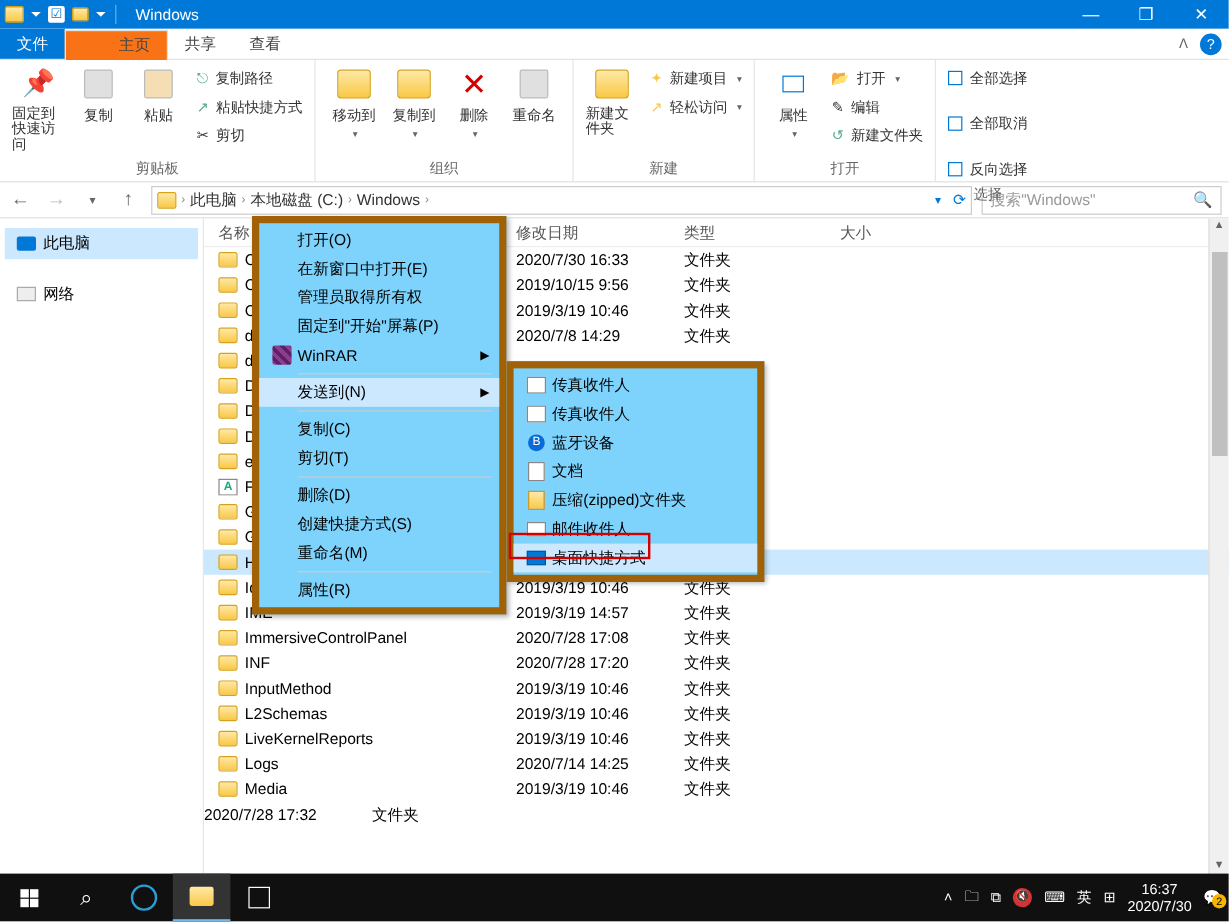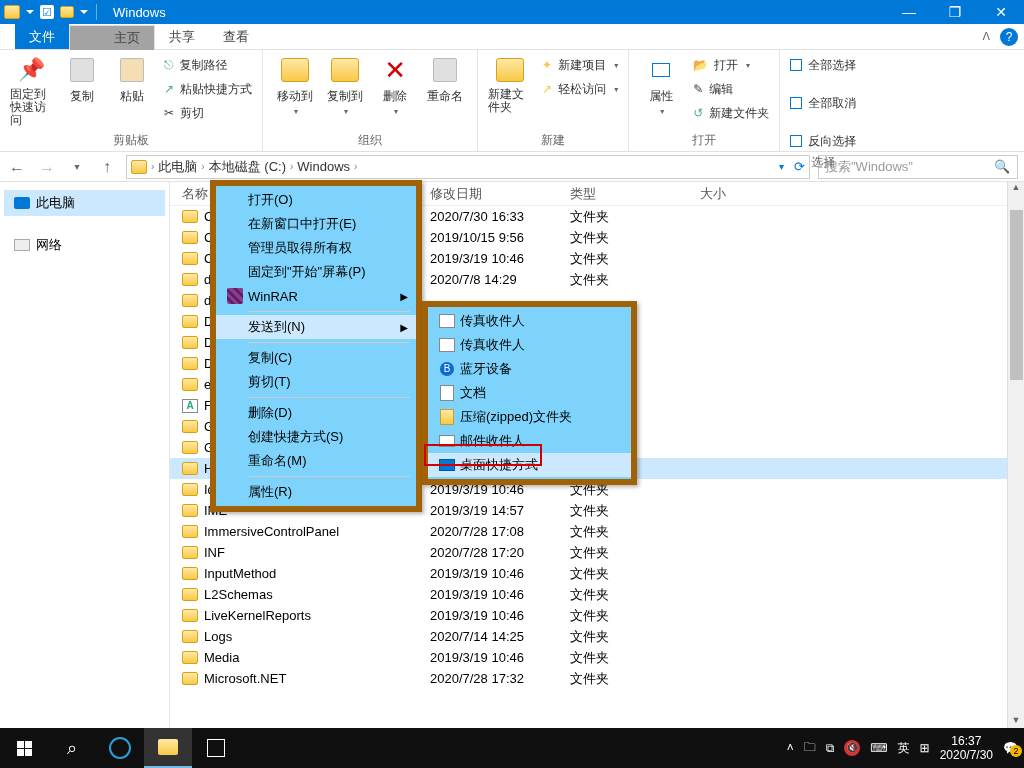--- a/index.html
+++ b/index.html
@@ -11,22 +11,22 @@
 .titlebar .qat .folder-ico { width: 16px; height: 14px; background: linear-gradient(#ffe9a6,#f9c846); border: 1px solid #d6a21a; border-radius: 2px; }
 .titlebar .qat .down-arrow { width: 0; height: 0; border-left: 4px solid transparent; border-right: 4px solid transparent; border-top: 4px solid #fff; }
 .titlebar .qat .check { width: 14px; height: 14px; background: #fff; color: #0078d7; font-size: 11px; text-align: center; line-height: 14px; border-radius: 2px; }
 .titlebar .title { margin-left: 12px; font-size: 13px; }
 .titlebar .winbtns { position: absolute; right: 0; top: 0; display: flex; }
 .titlebar .winbtns div { width: 46px; height: 24px; display: flex; align-items: center; justify-content: center; color: #fff; font-size: 14px; }
 
 
 .tabs { height: 26px; background: #fff; display: flex; align-items: stretch; border-bottom: 1px solid #e1e1e1; position: relative; }
 .tabs .tab { padding: 0 14px; display: flex; align-items: center; font-size: 13px; color: #444; }
-.tabs .tab.file { background: #0078d7; color: #fff; margin-left: 15px; }
-.tabs .tab.active { border: 1px solid #e1e1e1; border-bottom: none; background: #a3a3a3; position: relative; top: 1px; padding-left: 44px; }
+.tabs .tab.file { background: #0078d7; color: #fff; }
+.tabs .tab.active { border: 1px solid #e1e1e1; border-bottom: none; background: #f97316; position: relative; top: 1px; padding-left: 44px; }
 .tabs .right { position: absolute; right: 6px; top: 0; height: 100%; display: flex; align-items: center; gap: 10px; color: #666; }
 .tabs .right .help { width: 18px; height: 18px; border-radius: 50%; background: #0078d7; color: #fff; text-align: center; line-height: 18px; font-size: 12px; }
 
 
 .ribbon { height: 102px; background: #fff; border-bottom: 1px solid #e1e1e1; display: flex; }
 .group { border-right: 1px solid #e5e5e5; padding: 4px 10px 2px 10px; display: flex; flex-direction: column; justify-content: space-between; position: relative; }
 .group .label { text-align: center; font-size: 12px; color: #666; padding-top: 2px; }
 .group .row { display: flex; gap: 6px; }
 .bigbtn { display: flex; flex-direction: column; align-items: center; width: 44px; font-size: 12px; color: #333; gap: 2px; }
 .bigbtn .ico { width: 32px; height: 32px; display: flex; align-items: center; justify-content: center; }
@@ -496,24 +496,20 @@
         </div>
         <div class="filerow">
           <div class="c1">
             <span class="fico-sm"></span>
             <span>Media</span>
           </div>
           <div class="c2">2019/3/19 10:46</div>
           <div class="c3">文件夹</div>
         </div>
         <div class="filerow">
-          <div class="c1">
-            <span class="fico-sm"></span>
-            <span>Microsoft.NET</span>
-          </div>
           <div class="c2">2020/7/28 17:32</div>
           <div class="c3">文件夹</div>
         </div>
       </div>
     <div class="scrollbar">
       <div style="height:17px;text-align:center;font-size:9px;color:#666;">▲</div>
       <div class="thumb" style="top:28px;height:170px;"></div>
       <div style="position:absolute;bottom:0;width:100%;height:17px;text-align:center;font-size:9px;color:#666;">▼</div>
     </div>
   </div>

